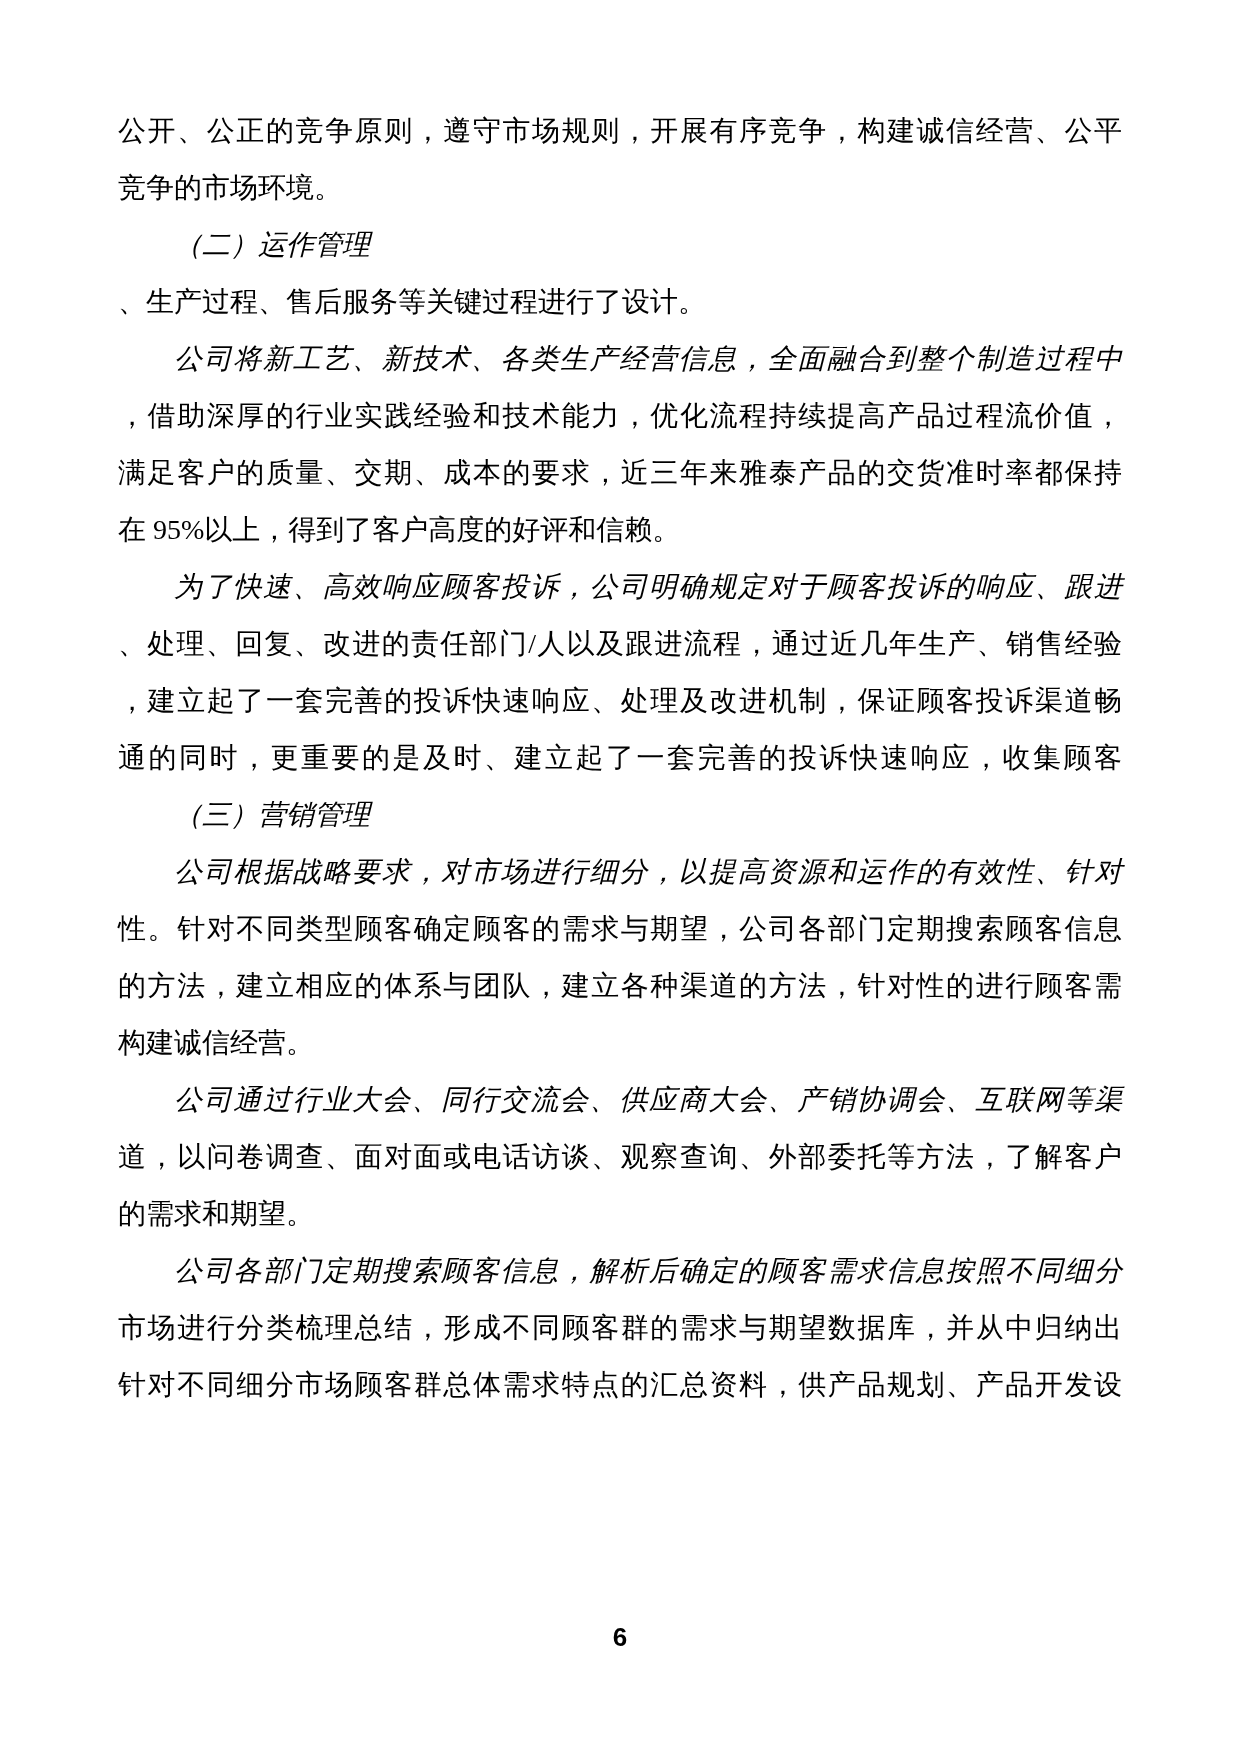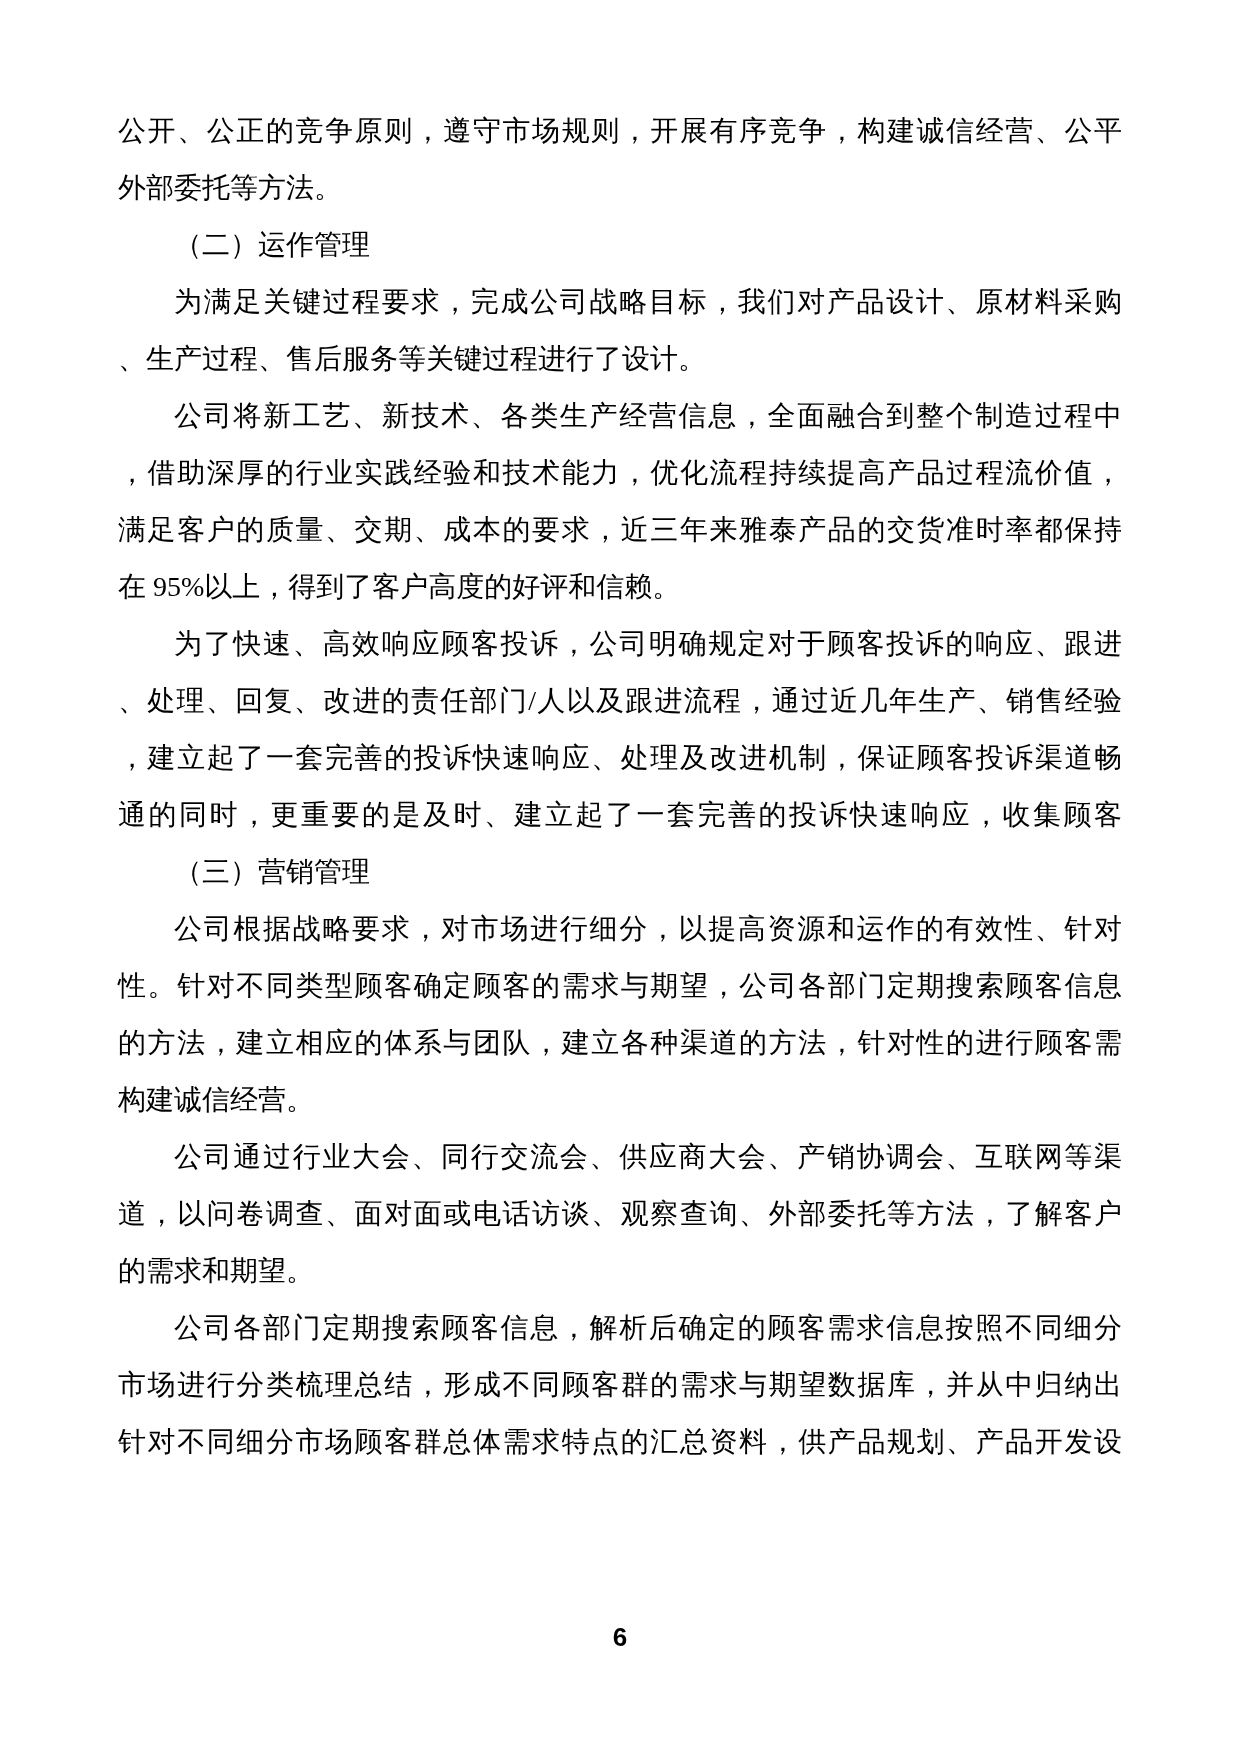--- a/index.html
+++ b/index.html
@@ -29,20 +29,21 @@
     min-height: 57px;
   }
   
   .line.stretch {
     text-align: justify;
     text-align-last: justify;
   }
   
   .line.indent {
     text-indent: 2em;
+    font-style: italic;
   }
   .footer {
     position: absolute;
     left: 0;
     top: 1622px;
     width: 100%;
     text-align: center;
   }
   .pagenum {
     font-family: "Liberation Sans", "DejaVu Sans", sans-serif;
@@ -50,23 +51,22 @@
     font-size: 26px;
     color: #000000;
   }
 </style>
 </head>
 <body>
 
 <div class="page">
   <div class="content">
       <div class="line stretch">公开、公正的竞争原则，遵守市场规则，开展有序竞争，构建诚信经营、公平</div>
-      <div class="line">外部委托等方法。</div>
+      <div class="line">竞争的市场环境。</div>
       <div class="line indent">（二）运作管理</div>
-      <div class="line stretch indent">为满足关键过程要求，完成公司战略目标，我们对产品设计、原材料采购</div>
       <div class="line">、生产过程、售后服务等关键过程进行了设计。</div>
       <div class="line stretch indent">公司将新工艺、新技术、各类生产经营信息，全面融合到整个制造过程中</div>
       <div class="line stretch">，借助深厚的行业实践经验和技术能力，优化流程持续提高产品过程流价值，</div>
       <div class="line stretch">满足客户的质量、交期、成本的要求，近三年来雅泰产品的交货准时率都保持</div>
       <div class="line">在 95%以上，得到了客户高度的好评和信赖。</div>
       <div class="line stretch indent">为了快速、高效响应顾客投诉，公司明确规定对于顾客投诉的响应、跟进</div>
       <div class="line stretch">、处理、回复、改进的责任部门/人以及跟进流程，通过近几年生产、销售经验</div>
       <div class="line stretch">，建立起了一套完善的投诉快速响应、处理及改进机制，保证顾客投诉渠道畅</div>
       <div class="line stretch">通的同时，更重要的是及时、建立起了一套完善的投诉快速响应，收集顾客</div>
       <div class="line indent">（三）营销管理</div>

